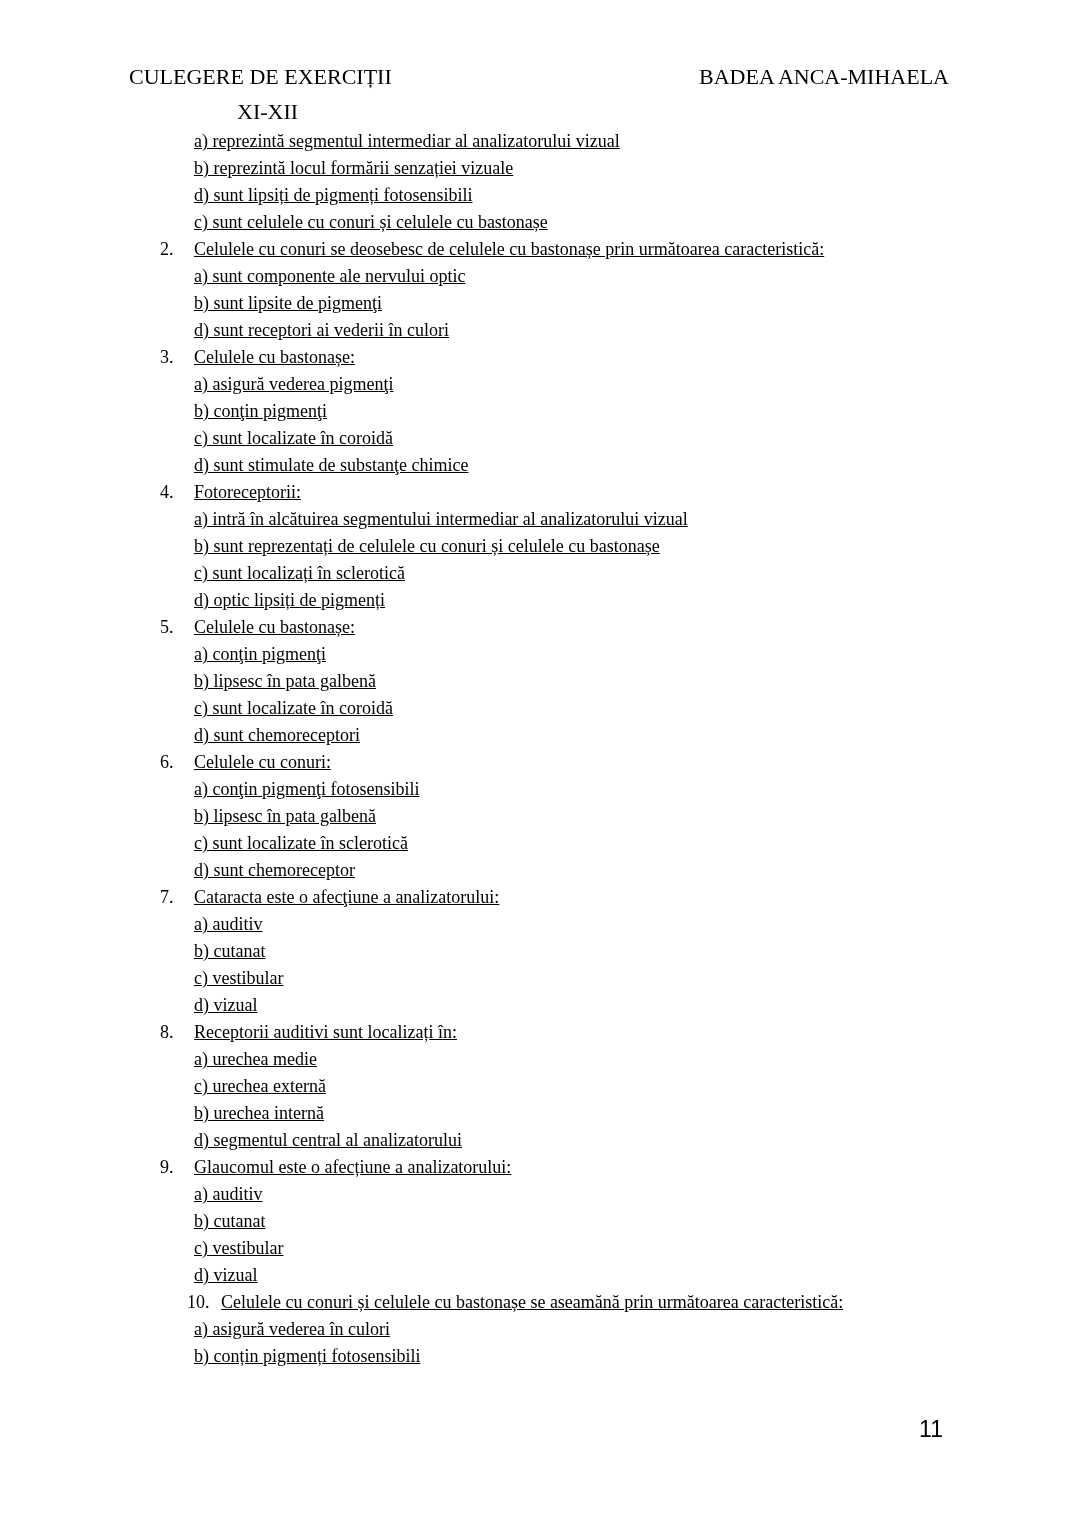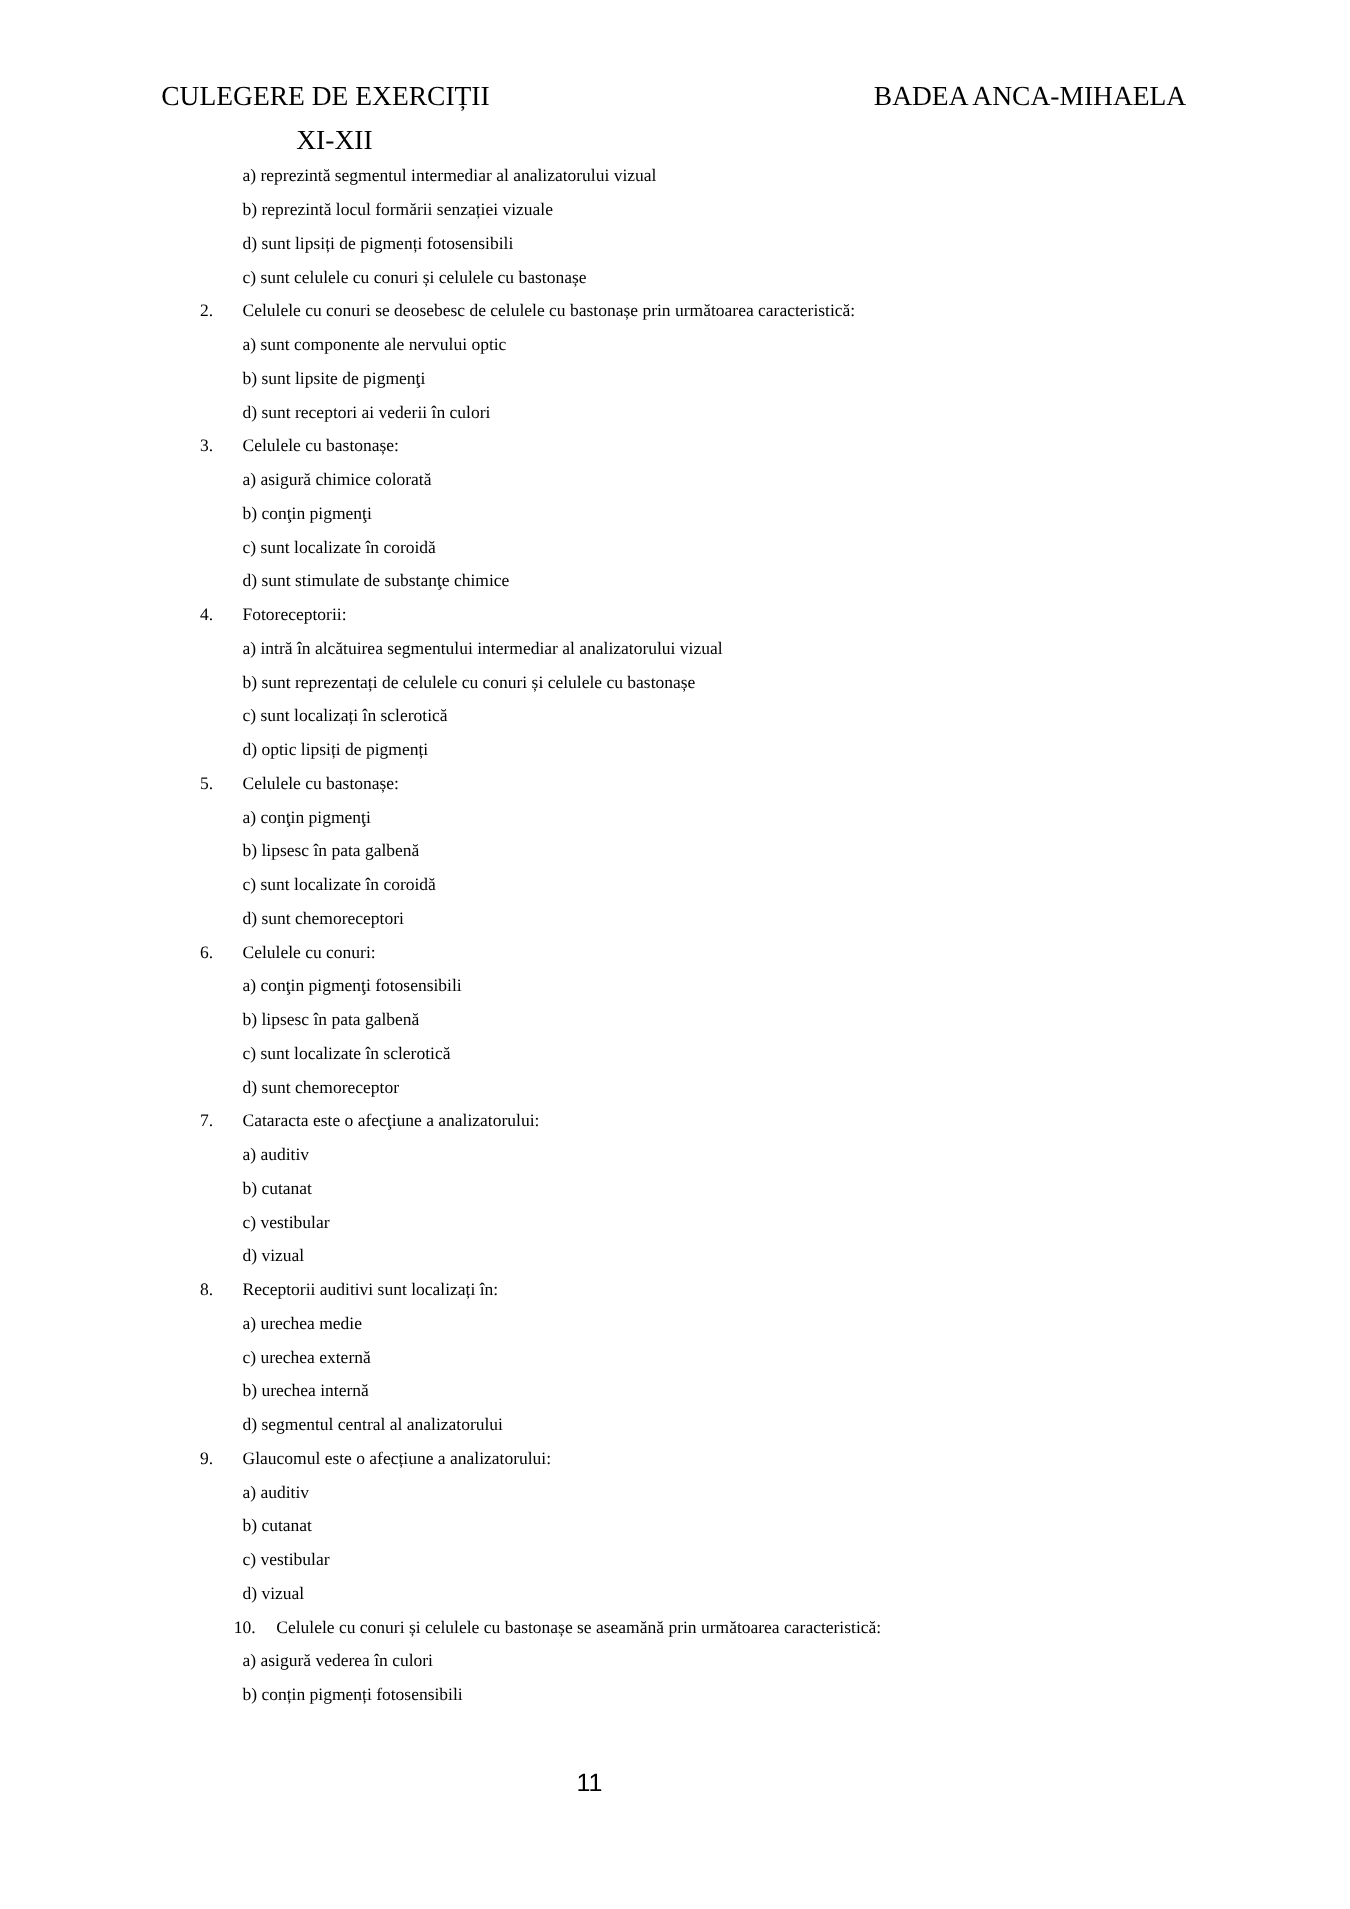--- a/index.html
+++ b/index.html
@@ -3,49 +3,49 @@
   <meta charset="utf-8">
   <style>
     html, body { margin: 0; padding: 0; background: #ffffff; }
     body { width: 1080px; height: 1527px; position: relative; overflow: hidden;
            font-family: "Liberation Serif", "DejaVu Serif", serif; color: #000; }
     .hdr { position: absolute; font-weight: normal; font-size: 22px; line-height: 24px; }
     .hdr-left { left: 129px; top: 65px; }
     .hdr-left2 { left: 237px; top: 100px; }
     .hdr-right { right: 131px; top: 65px; }
     .body { position: absolute; left: 160px; top: 128px; width: 820px; }
-    .line { font-size: 14px; line-height: 27px; height: 27px; white-space: nowrap; }
+    .line { font-size: 18px; line-height: 27px; height: 27px; white-space: nowrap; text-decoration: underline; }
     .opt { padding-left: 34px; }
     .q { position: relative; padding-left: 34px; }
     .q .num { position: absolute; left: 0; top: 0; }
     .q.wide .num { left: 0; }
     .q.wide { padding-left: 34px; margin-left: 27px; }
-    .pagenum { position: absolute; left: 0; width: 943px; text-align: center; top: 1416px;
-               font-family: "Liberation Sans", "DejaVu Sans", sans-serif; font-size: 20px; }
+    .pagenum { position: absolute; left: 0; width: 943px; text-align: right; top: 1416px;
+               font-family: "Liberation Sans", "DejaVu Sans", sans-serif; font-size: 23px; }
   </style>
 </head>
 <body>
 
 <div class="hdr hdr-left">CULEGERE DE EXERCIȚII</div>
 <div class="hdr hdr-left2">XI-XII</div>
 <div class="hdr hdr-right">BADEA ANCA-MIHAELA</div>
 
 <div class="body">
   <div class="line opt">a) reprezintă segmentul intermediar al analizatorului vizual</div>
   <div class="line opt">b) reprezintă locul formării senzației vizuale</div>
   <div class="line opt">d) sunt lipsiți de pigmenți fotosensibili</div>
   <div class="line opt">c) sunt celulele cu conuri și celulele cu bastonașe</div>
 
   <div class="line q"><span class="num">2.</span><span>Celulele cu conuri se deosebesc de celulele cu bastonașe prin următoarea caracteristică:</span></div>
   <div class="line opt">a) sunt componente ale nervului optic</div>
   <div class="line opt">b) sunt lipsite de pigmenţi</div>
   <div class="line opt">d) sunt receptori ai vederii în culori</div>
 
   <div class="line q"><span class="num">3.</span><span>Celulele cu bastonașe:</span></div>
-  <div class="line opt">a) asigură chimice colorată</div>
+  <div class="line opt">a) asigură vederea pigmenţi</div>
   <div class="line opt">b) conţin pigmenţi</div>
   <div class="line opt">c) sunt localizate în coroidă</div>
   <div class="line opt">d) sunt stimulate de substanţe chimice</div>
 
   <div class="line q"><span class="num">4.</span><span>Fotoreceptorii:</span></div>
   <div class="line opt">a) intră în alcătuirea segmentului intermediar al analizatorului vizual</div>
   <div class="line opt">b) sunt reprezentați de celulele cu conuri și celulele cu bastonașe</div>
   <div class="line opt">c) sunt localizați în sclerotică</div>
   <div class="line opt">d) optic lipsiți de pigmenți</div>
 

